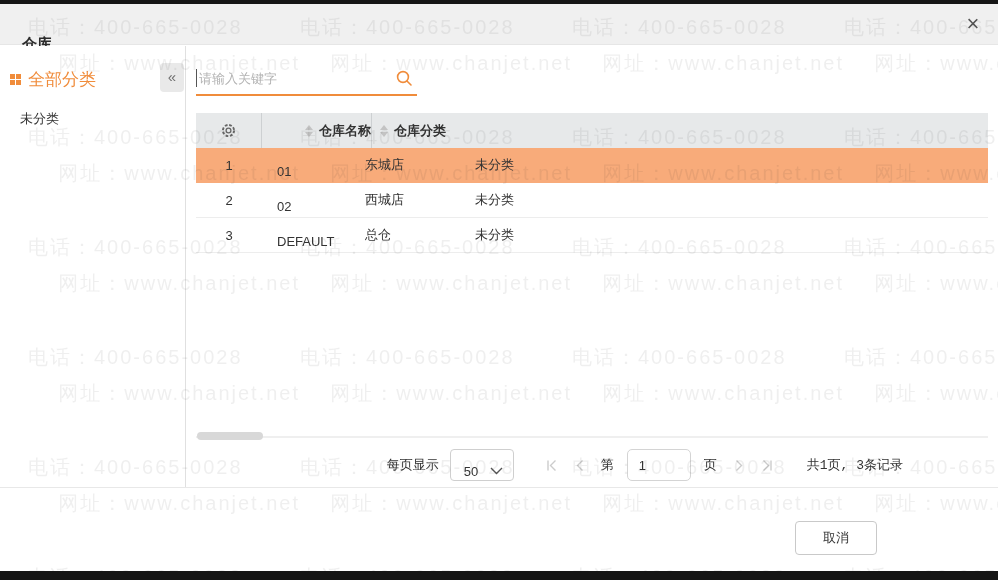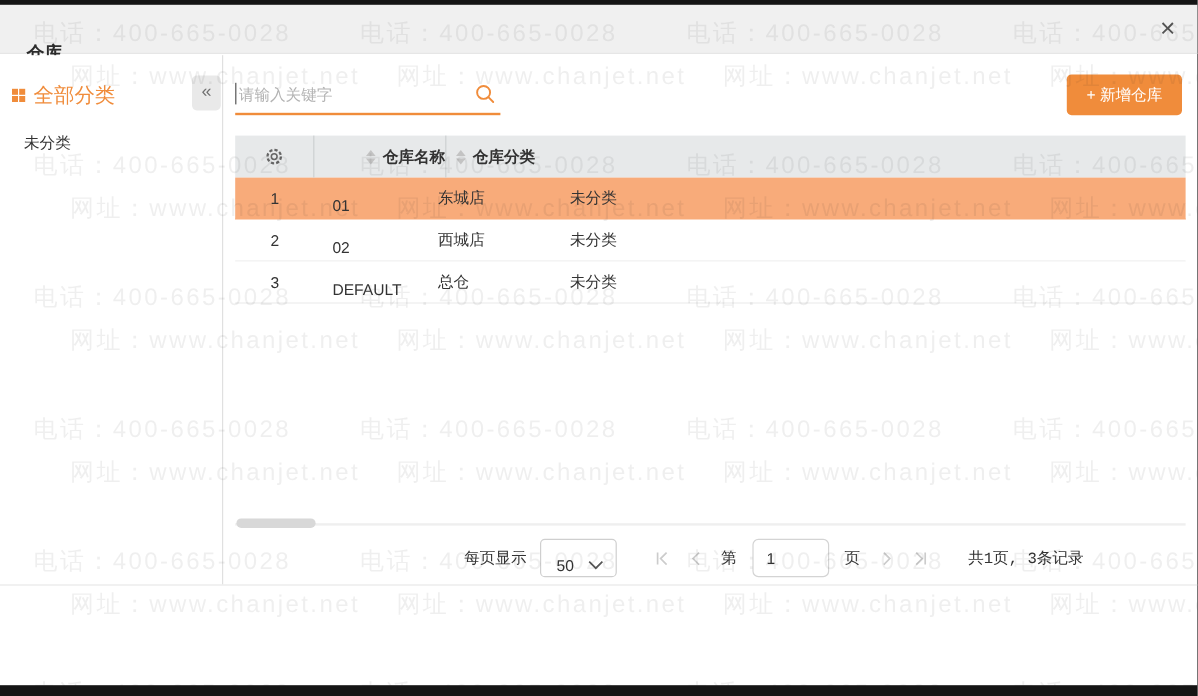--- a/index.html
+++ b/index.html
@@ -123,21 +123,20 @@
 
     <div class="search-wrap">
       <div class="caret"></div>
       <input class="search-input" type="text" placeholder="请输入关键字" style="">
       <svg class="search-icon" width="18" height="18" viewBox="0 0 18 18">
         <circle cx="8" cy="8" r="5.4" fill="none" stroke="#f08c3b" stroke-width="1.6"></circle>
         <line x1="12.2" y1="12.2" x2="16" y2="16" stroke="#f08c3b" stroke-width="1.6" stroke-linecap="round"></line>
       </svg>
     </div>
 
-    <button class="add-btn">+ 新增仓库</button>
 
     <div class="table">
       <div class="thead">
         <div class="th th-gear c1">
           <svg width="17" height="17" viewBox="0 0 17 17">
             <circle cx="8.5" cy="8.5" r="2.4" fill="none" stroke="#666" stroke-width="1.3"></circle>
             <circle cx="8.5" cy="8.5" r="5.6" fill="none" stroke="#666" stroke-width="1.9" stroke-dasharray="2.7 1.7"></circle>
           </svg>
         </div>
         <div class="th c3">
@@ -210,20 +209,21 @@
       <span class="pager-ic">
         <svg width="15" height="15" viewBox="0 0 15 15">
             <path d="M11 2.5 V12.5 M3.5 2.5 L8.5 7.5 L3.5 12.5" fill="none" stroke="#cccccc" stroke-width="1.4"></path>
           </svg>
       </span>
       <span class="pg-summary">共1页, 3条记录</span>
     </div>
   </div>
 
   <div class="footer-line"></div>
+  <button class="btn-cancel">取消</button>
 
   <div class="wm-layer">
     <div class="wm-grid">
         <div class="wm-tile">
           <div>电话：400-665-0028</div>
           <div class="wm-site">网址：www.chanjet.net</div>
         </div>
         <div class="wm-tile">
           <div>电话：400-665-0028</div>
           <div class="wm-site">网址：www.chanjet.net</div>

